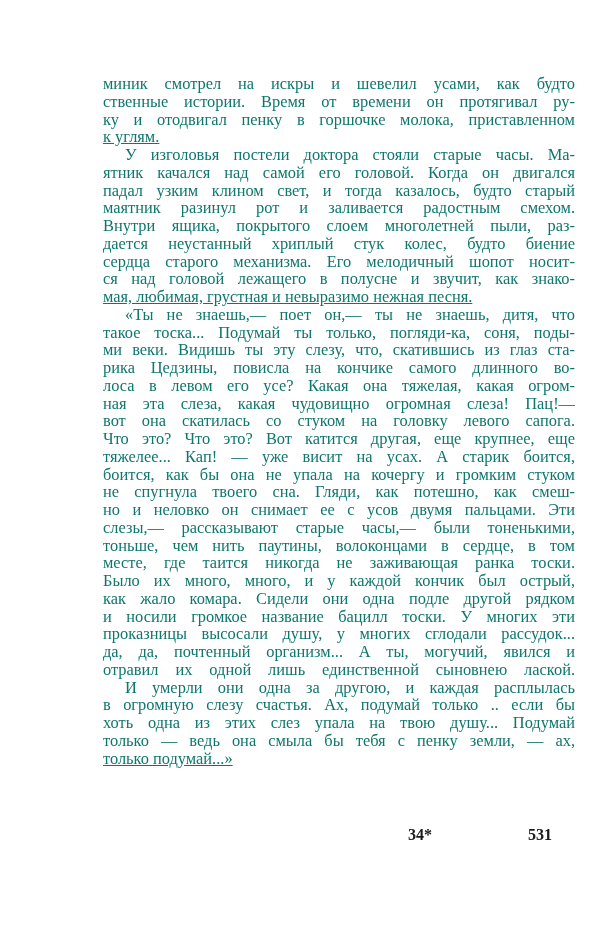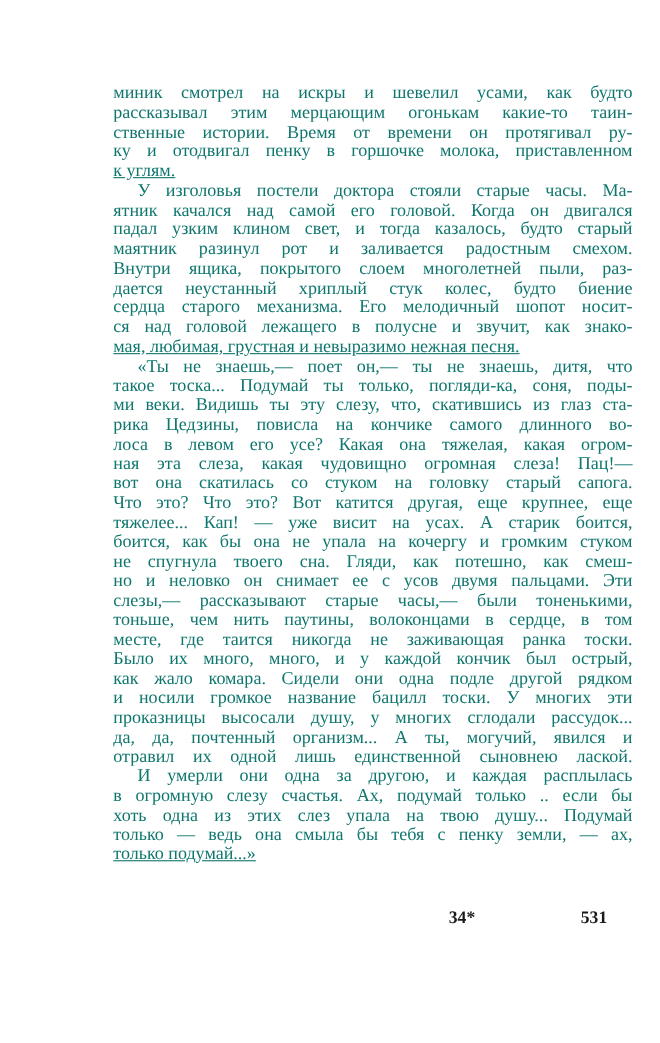--- a/index.html
+++ b/index.html
@@ -35,21 +35,20 @@
   }
   .signature { position: absolute; left: 408px; }
   .page-number { position: absolute; left: 528px; }
 </style>
 </head>
 <body>
 
 <div class="page-text">
   <p>
     <span class="line">миник смотрел на искры и шевелил усами, как будто</span>
-    <span class="line">рассказывал этим мерцающим огонькам какие-то таин-</span>
     <span class="line">ственные истории. Время от времени он протягивал ру-</span>
     <span class="line">ку и отодвигал пенку в горшочке молока, приставленном</span>
     <span class="line last">к углям.</span>
   </p>
   <p>
     <span class="line" style="padding-left:22px">У изголовья постели доктора стояли старые часы. Ма-</span>
     <span class="line">ятник качался над самой его головой. Когда он двигался</span>
     <span class="line">падал узким клином свет, и тогда казалось, будто старый</span>
     <span class="line">маятник разинул рот и заливается радостным смехом.</span>
     <span class="line">Внутри ящика, покрытого слоем многолетней пыли, раз-</span>
@@ -58,21 +57,21 @@
     <span class="line">ся над головой лежащего в полусне и звучит, как знако-</span>
     <span class="line last">мая, любимая, грустная и невыразимо нежная песня.</span>
   </p>
   <p>
     <span class="line" style="padding-left:22px">«Ты не знаешь,— поет он,— ты не знаешь, дитя, что</span>
     <span class="line">такое тоска... Подумай ты только, погляди-ка, соня, поды-</span>
     <span class="line">ми веки. Видишь ты эту слезу, что, скатившись из глаз ста-</span>
     <span class="line">рика Цедзины, повисла на кончике самого длинного во-</span>
     <span class="line">лоса в левом его усе? Какая она тяжелая, какая огром-</span>
     <span class="line">ная эта слеза, какая чудовищно огромная слеза! Пац!—</span>
-    <span class="line">вот она скатилась со стуком на головку старый сапога.</span>
+    <span class="line">вот она скатилась со стуком на головку левого сапога.</span>
     <span class="line">Что это? Что это? Вот катится другая, еще крупнее, еще</span>
     <span class="line">тяжелее... Кап! — уже висит на усах. А старик боится,</span>
     <span class="line">боится, как бы она не упала на кочергу и громким стуком</span>
     <span class="line">не спугнула твоего сна. Гляди, как потешно, как смеш-</span>
     <span class="line">но и неловко он снимает ее с усов двумя пальцами. Эти</span>
     <span class="line">слезы,— рассказывают старые часы,— были тоненькими,</span>
     <span class="line">тоньше, чем нить паутины, волоконцами в сердце, в том</span>
     <span class="line">месте, где таится никогда не заживающая ранка тоски.</span>
     <span class="line">Было их много, много, и у каждой кончик был острый,</span>
     <span class="line">как жало комара. Сидели они одна подле другой рядком</span>

